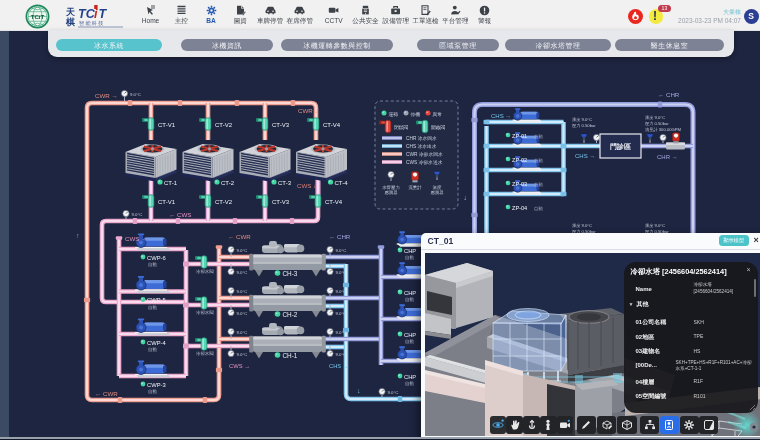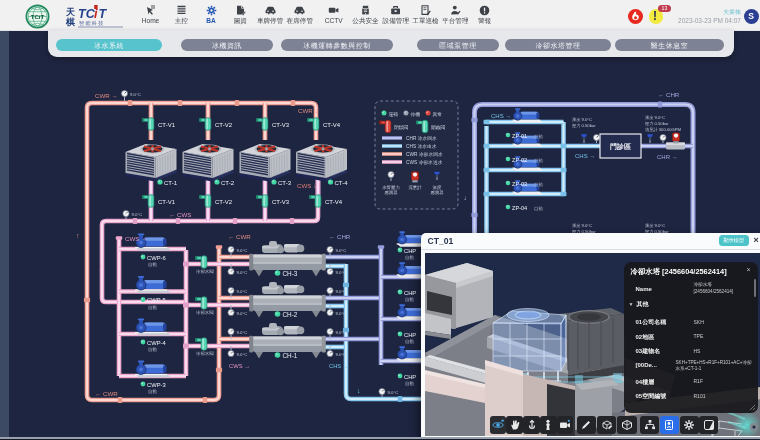--- a/index.html
+++ b/index.html
@@ -867,21 +867,21 @@
 <path d="M287,183 l7,-8 23,3 -7,9 M287,183 l0,-7 7,-8 0,7 M310,178 l0,7 M294,168 l23,3"></path>
 </g>
 <circle cx="322" cy="172" r="14" fill="url(#glow)"></circle>
 <path d="M300,158 l20,8 M303,169 l18,6" stroke="rgba(120,235,225,0.55)" stroke-width="2.2"></path>
 <g>
         <circle cx="329" cy="174" r="3.2" fill="none" stroke="#85888f" stroke-width="1.6"></circle>
         <path d="M329,169.8 v8.4 M324.8,174 h8.4 M326,171 l6,6 M332,171 l-6,6" stroke="#85888f" stroke-width="1.3"></path>
         <circle cx="329" cy="174" r="1.6" fill="#1e2a47"></circle>
       </g>
 </svg>
-<div class="abs" style="left:199px;top:9px;width:134px;height:151px;background:rgba(24,24,28,0.93);border-radius:7px;color:#eee">
+<div class="abs" style="left:199px;top:9px;width:134px;height:151px;background:rgba(24,24,28,0.93);border-radius:12px;color:#eee">
 <div class="abs" style="left:7px;top:5.5px;font-size:7.4px;font-weight:bold;color:#fff">冷卻水塔 [2456604/2562414]</div>
 <div class="abs" style="left:123px;top:4.5px;font-size:7px;color:#bbb">×</div>
 <div class="abs" style="left:130px;top:17px;width:2.5px;height:18px;background:#6e6e74;border-radius:2px"></div>
 <div class="abs" style="left:12px;top:24px;font-size:6px;font-weight:bold">Name</div>
 <div class="abs" style="left:70px;top:19px;width:62px;font-size:4.6px;color:#ccc;line-height:7px">冷卻水塔<br>[2456604/2562414]</div>
 <div class="abs" style="left:5px;top:39.5px;font-size:5px;color:#ccc">▼</div>
 <div class="abs" style="left:13px;top:38.5px;font-size:6px;font-weight:bold">其他</div>
 <div class="abs" style="left:12px;top:56.5px;font-size:6px;font-weight:bold">01公司名稱</div>
       <div class="abs" style="left:70px;top:57px;font-size:5px;color:#ccc">SKH</div>
 <div class="abs" style="left:12px;top:71px;font-size:6px;font-weight:bold">02地區</div>

